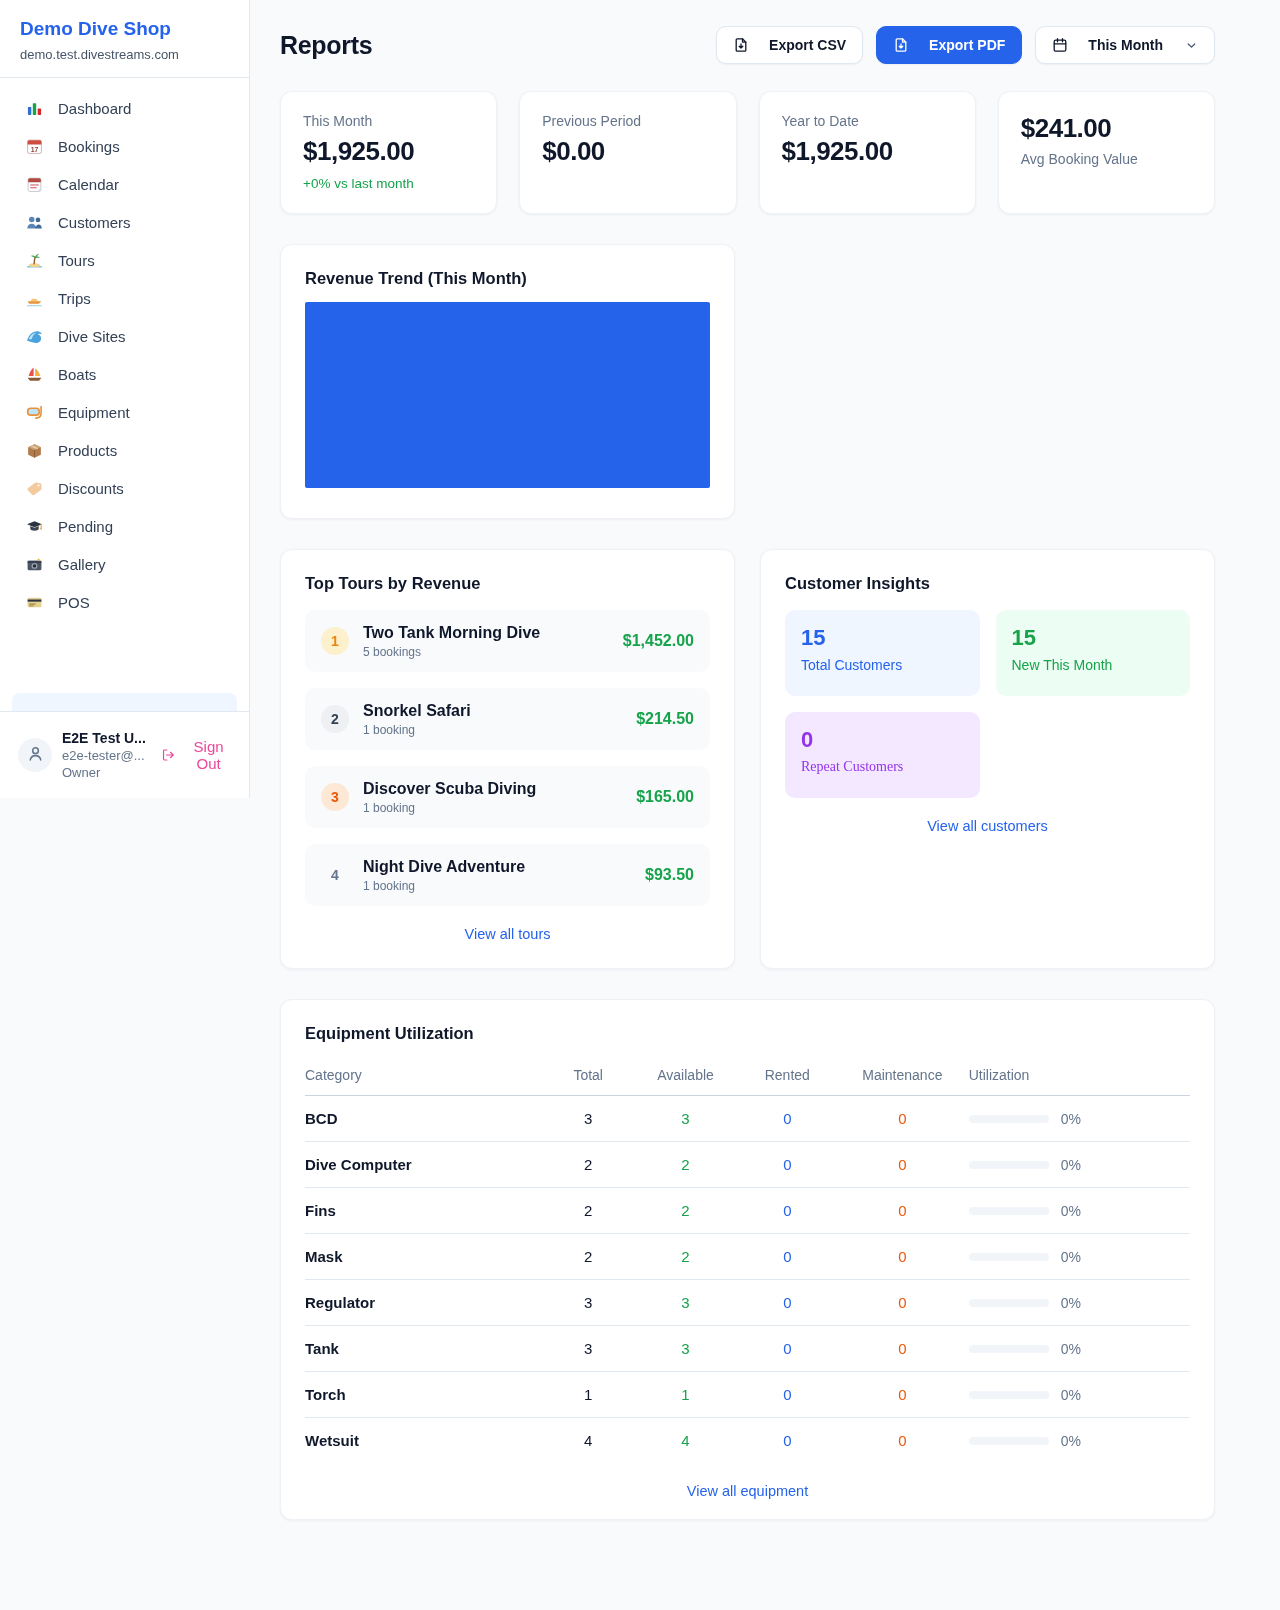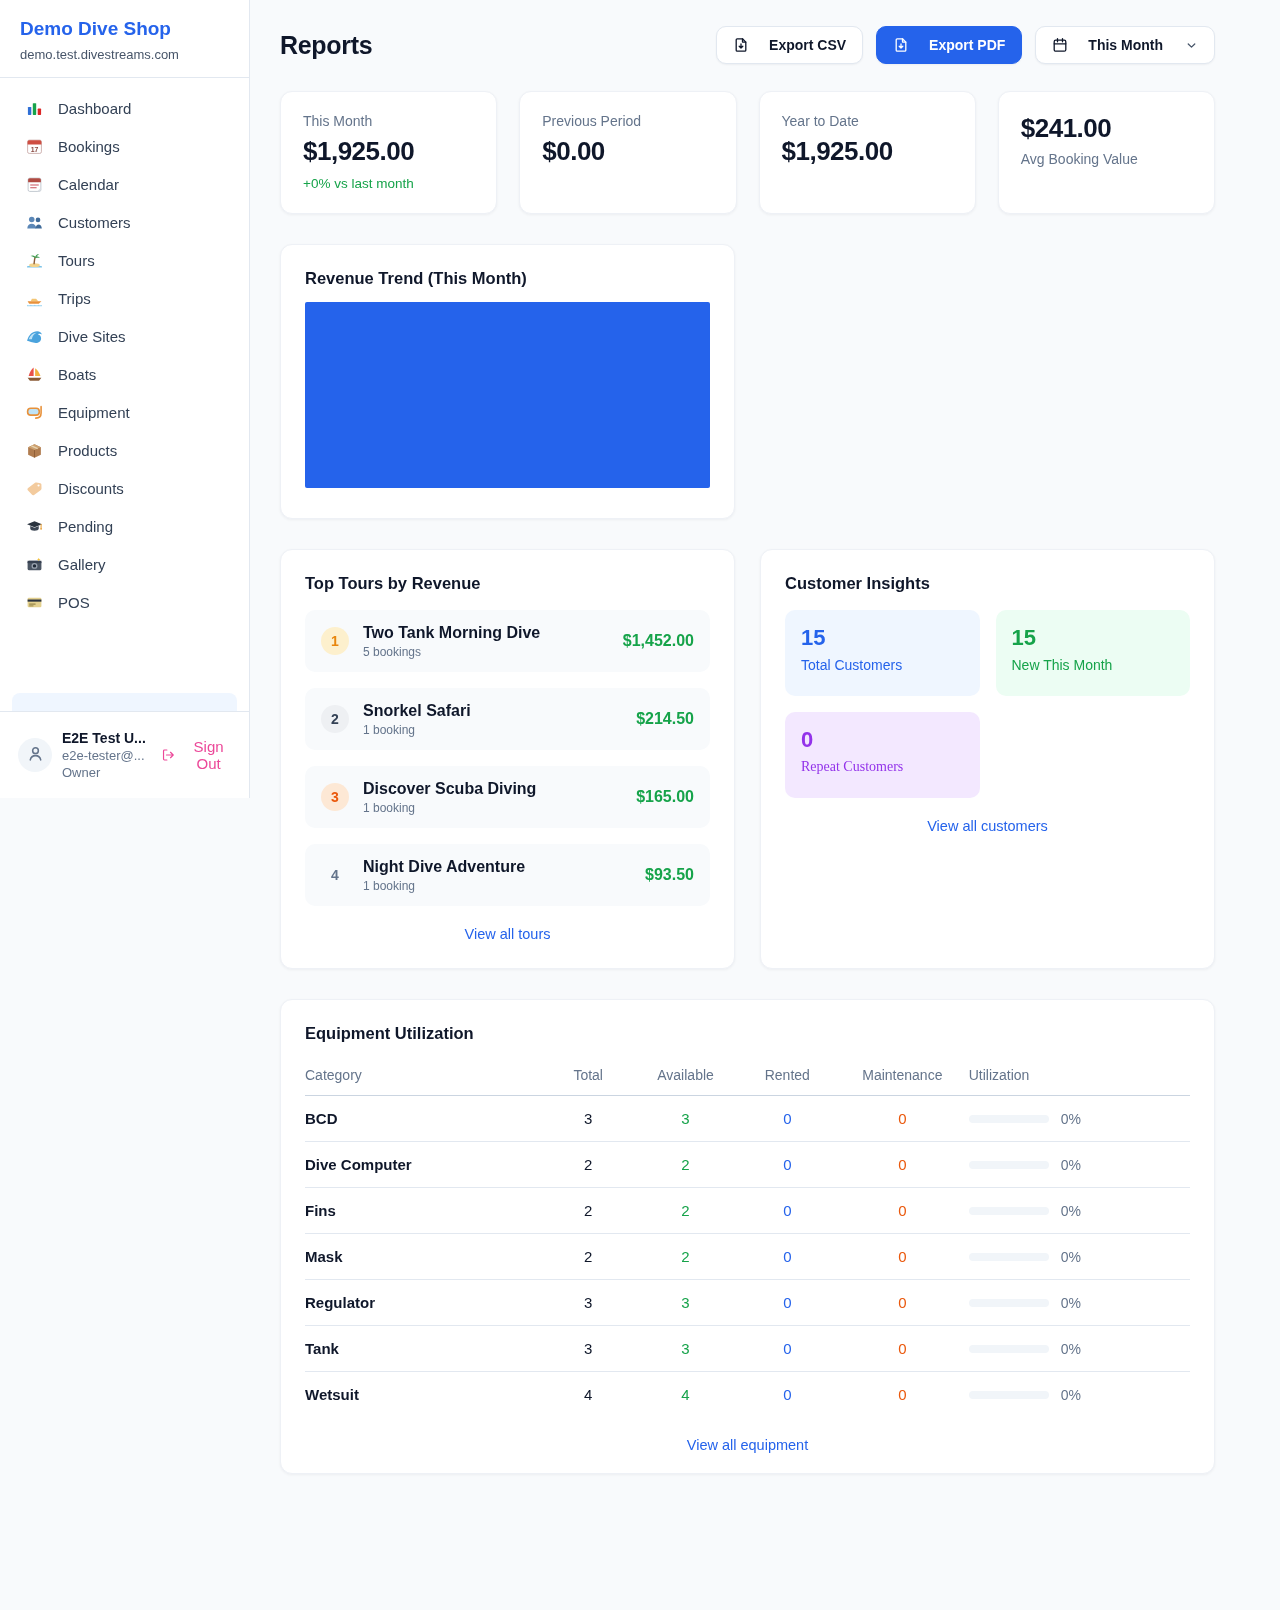--- a/index.html
+++ b/index.html
@@ -519,20 +519,33 @@
             <td class="rent">0</td>
             <td class="maint">0</td>
             <td class="util">
               <div class="util-wrap">
                 <div class="util-bar"></div>
                 <span class="util-text">0%</span>
               </div>
             </td>
           </tr>
           <tr>
+            <td class="cat">Torch</td>
+            <td>1</td>
+            <td class="avail">1</td>
+            <td class="rent">0</td>
+            <td class="maint">0</td>
+            <td class="util">
+              <div class="util-wrap">
+                <div class="util-bar"></div>
+                <span class="util-text">0%</span>
+              </div>
+            </td>
+          </tr>
+          <tr>
             <td class="cat">Wetsuit</td>
             <td>4</td>
             <td class="avail">4</td>
             <td class="rent">0</td>
             <td class="maint">0</td>
             <td class="util">
               <div class="util-wrap">
                 <div class="util-bar"></div>
                 <span class="util-text">0%</span>
               </div>

